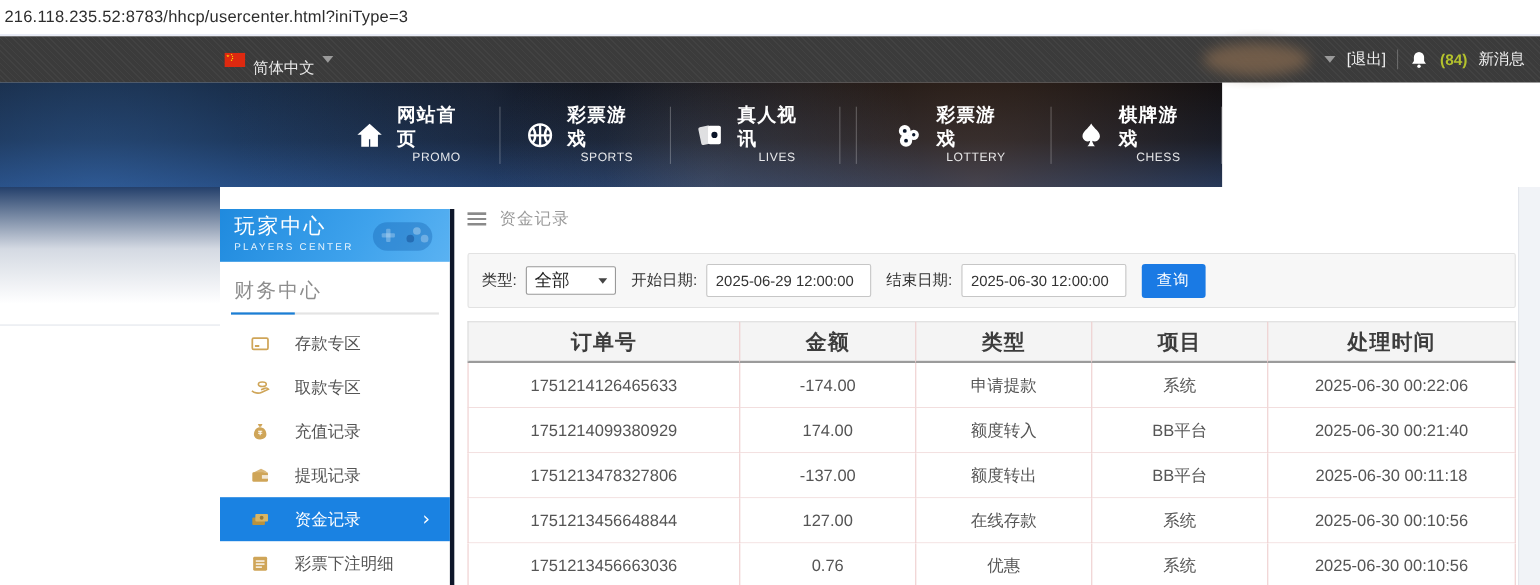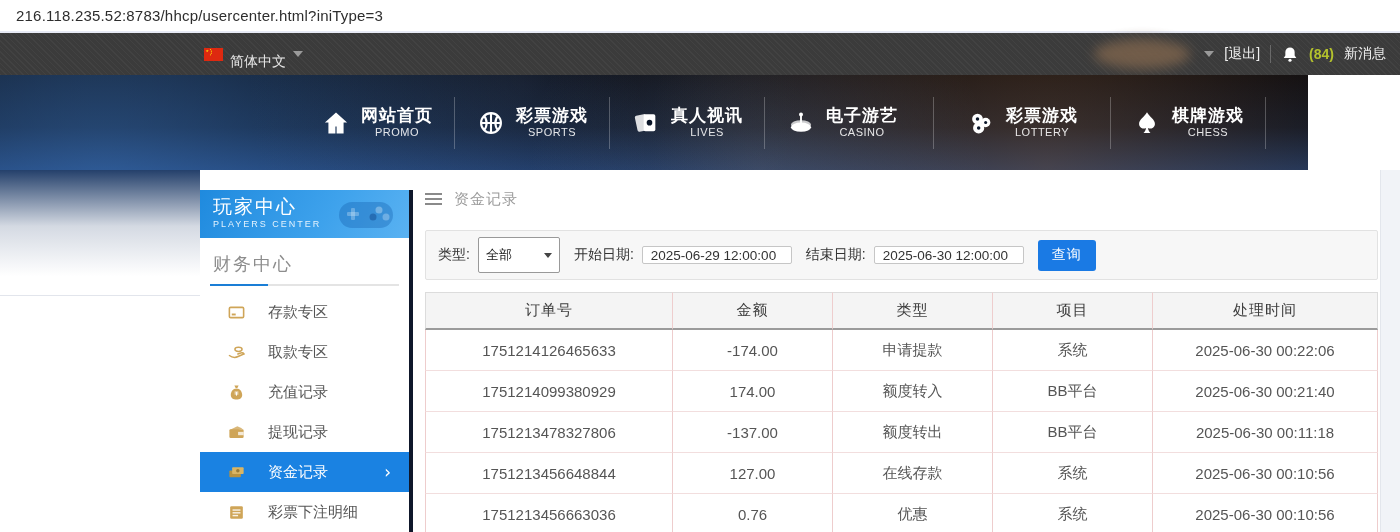--- a/index.html
+++ b/index.html
@@ -8,21 +8,21 @@
     position:relative;
     font-family:"Liberation Sans","DejaVu Sans",sans-serif;
     background:#ffffff;
     color:#333;
   }
 
   
   .url-bar {
     position:absolute; left:0; top:0; width:1400px; height:33px;
     background:#fff; border-bottom:2px solid #e7eaf5;
-    display:flex; align-items:center; padding-left:16px;
+    display:flex; align-items:center; padding-left:4px;
   }
   .url-bar span { font-size:15px; color:#2d2d2d; letter-spacing:.2px; }
 
   
   .topbar {
     position:absolute; left:0; top:33px; width:1400px; height:42px;
     background-color:#3b3b3b;
     background-image:repeating-linear-gradient(45deg, rgba(255,255,255,.035) 0 1px, transparent 1px 4px);
     display:flex; align-items:center;
   }
@@ -41,21 +41,21 @@
     width:96px; height:30px; background:#77604b; border-radius:50%;
     filter:blur(6px); opacity:.9; margin-right:4px;
   }
   .logout { color:#f0f0f0; font-size:14px; text-decoration:none; }
   .tb-sep { width:1px; height:18px; background:#6a6a6a; }
   .msg-count { font-size:14px; font-weight:bold; }
   .msg-label { color:#f0f0f0; font-size:14px; }
 
   
   .navbar {
-    position:absolute; left:0; top:75px; width:1308px; height:95px;
+    position:absolute; left:0; top:75px; width:1111px; height:95px;
     background:
       radial-gradient(circle at 80% 95%, rgba(140,95,60,.40), transparent 38%),
       radial-gradient(circle at 58% 100%, rgba(110,120,140,.30), transparent 30%),
       radial-gradient(circle at 40% 10%, rgba(90,100,130,.18), transparent 35%),
       radial-gradient(circle at 8% 115%, rgba(70,130,205,.50), transparent 45%),
       linear-gradient(180deg,#04060c 0%, #091324 55%, #17325d 100%);
   }
   .nav-row {
     position:absolute; left:300px; top:0; height:95px;
     display:flex; align-items:center;
@@ -121,45 +121,45 @@
     background:repeating-linear-gradient(180deg,#8a8a8a 0 2px, transparent 2px 5px);
   }
   .breadcrumb .crumb { color:#9a9a9a; font-size:15px; letter-spacing:1px; }
 
   .filter-bar {
     margin-top:16px; height:50px; background:#f7f7f7; border:1px solid #e2e2e2;
     border-radius:2px; display:flex; align-items:center; gap:8px; padding:0 12px;
   }
   .f-label { font-size:14px; color:#333; }
   .f-select {
-    width:82px; height:36px; background:#fff; border:1px solid #999; border-radius:2px;
+    width:82px; height:26px; background:#fff; border:1px solid #999; border-radius:2px;
     display:flex; align-items:center; justify-content:space-between;
-    padding:0 7px; font-size:13px; color:#222; cursor:pointer; margin-right:6px;font-family:Liberation Serif, serif;
+    padding:0 7px; font-size:16px; color:#222; cursor:pointer; margin-right:6px;font-family:Liberation Serif, serif;
   }
   .sel-caret {
     width:0; height:0; border-left:4px solid transparent; border-right:4px solid transparent;
     border-top:5px solid #444;
   }
   .f-input {
-    width:150px; height:18px; border:1px solid #c6c6c6; border-radius:2px;
+    width:150px; height:30px; border:1px solid #c6c6c6; border-radius:2px;
     font-size:13.5px; color:#333; padding:0 8px; margin-right:6px; outline:none;
     font-family:"Liberation Sans","DejaVu Sans",sans-serif;
   }
   .f-btn {
     height:31px; padding:0 14px; background:#1a7ae4; color:#fff; border:none;
     border-radius:3px; font-size:14px; cursor:pointer; letter-spacing:1px;
     font-family:"Liberation Sans","DejaVu Sans",sans-serif;
   }
 
   table.records {
     margin-top:12px; width:953px; border-collapse:separate; border-spacing:0;
     table-layout:fixed;
   }
   table.records th {
-    height:38px; background:#f4f4f4; font-size:15px; font-weight:normal; color:#3c3c3c;
+    height:38px; background:#f4f4f4; font-size:19px; font-weight:bold; color:#3c3c3c;
     border-top:1px solid #dcdcdc; border-bottom:2px solid #9b9b9b;
     border-left:1px solid #eecdcd; text-align:center; letter-spacing:1px;
   }
   table.records th:first-child { border-left:1px solid #dcdcdc; }
   table.records th:last-child  { border-right:1px solid #dcdcdc; }
   table.records td {
     height:41px; font-size:15px; color:#555; text-align:center; background:#fff;
     border-bottom:1px solid #f2dede; border-left:1px solid #eecdcd;
   }
   table.records td:last-child { border-right:1px solid #eecdcd; }
@@ -236,34 +236,20 @@
           <circle cx="15" cy="11.7" r="2.4" fill="#0a1528"></circle>
         </svg>
       </span>
       <span class="nav-text">
         <span class="nav-zh">真人视讯</span>
         <span class="nav-en">LIVES</span>
       </span>
     </div>
     <i class="nav-sep"></i>
 
-    <div class="nav-item">
-      <span class="nav-icon">
-        <svg viewBox="0 0 24 24" fill="#fff">
-          <circle cx="12" cy="4.8" r="1.7"></circle>
-          <rect x="11.2" y="6" width="1.6" height="6"></rect>
-          <ellipse cx="12" cy="13.6" rx="8.6" ry="4" opacity=".75"></ellipse>
-          <ellipse cx="12" cy="15.6" rx="8.6" ry="4"></ellipse>
-        </svg>
-      </span>
-      <span class="nav-text">
-        <span class="nav-zh">电子游艺</span>
-        <span class="nav-en">CASINO</span>
-      </span>
-    </div>
     <i class="nav-sep" style="margin-left:14px;"></i>
 
     <div class="nav-item wide">
       <span class="nav-icon">
         <svg viewBox="0 0 24 24">
           <circle cx="9" cy="8.6" r="4.6" fill="#fff"></circle>
             <circle cx="9" cy="8.6" r="1.5" fill="#0a1528"></circle>
           <circle cx="16" cy="11.6" r="4" fill="#fff"></circle>
             <circle cx="16" cy="11.6" r="1.3" fill="#0a1528"></circle>
           <circle cx="10" cy="16.2" r="4.8" fill="#fff"></circle>

